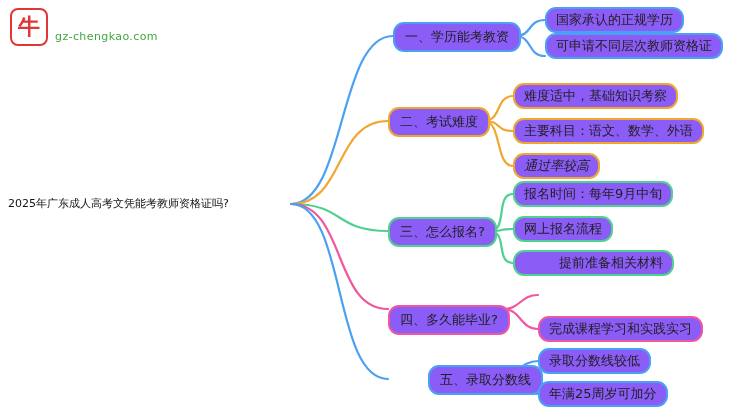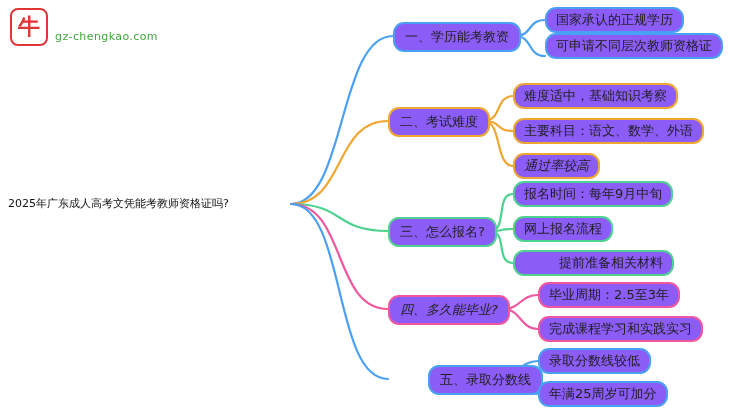--- a/index.html
+++ b/index.html
@@ -67,33 +67,32 @@
     <div>
       <div class="logo-url">gz-chengkao.com</div>
     </div>
   </div>
 
   <div class="root-node">2025年广东成人高考文凭能考教师资格证吗?</div>
 
   <div class="node branch" style="left: 393px; top: 22px; border-color: rgb(74, 160, 242);">一、学历能考教资</div>
   <div class="node branch" style="left: 388px; top: 107px; border-color: rgb(240, 167, 50);">二、考试难度</div>
   <div class="node branch" style="left: 388px; top: 217px; border-color: rgb(79, 209, 144);">三、怎么报名?</div>
-  <div class="node branch" style="left: 388px; top: 295px; border-color: rgb(240, 87, 158); font-style: italic;">四、多久能毕业?</div>
+  <div class="node branch" style="left: 388px; top: 305px; border-color: rgb(240, 87, 158);">四、多久能毕业?</div>
   <div class="node branch" style="left: 388px; top: 365px; border-color: rgb(74, 160, 242); margin-left: 40px;">五、录取分数线</div>
 
   <div class="node child" style="left: 545px; top: 7px; border-color: rgb(74, 160, 242);">国家承认的正规学历</div>
   <div class="node child" style="left: 545px; top: 33px; border-color: rgb(74, 160, 242); text-align: center;">可申请不同层次教师资格证</div>
 
   <div class="node child" style="left: 513px; top: 83px; border-color: rgb(240, 167, 50);">难度适中，基础知识考察</div>
   <div class="node child" style="left: 513px; top: 118px; border-color: rgb(240, 167, 50);">主要科目：语文、数学、外语</div>
   <div class="node child" style="left: 513px; top: 153px; border-color: rgb(240, 167, 50); font-style: italic;">通过率较高</div>
 
   <div class="node child" style="left: 513px; top: 181px; border-color: rgb(79, 209, 144);">报名时间：每年9月中旬</div>
   <div class="node child" style="left: 513px; top: 216px; border-color: rgb(79, 209, 144);">网上报名流程</div>
   <div class="node child" style="left: 513px; top: 250px; border-color: rgb(79, 209, 144); padding-left: 44px;">提前准备相关材料</div>
 
-  <div class="node child" style="left: 538px; top: 282px; border-color: rgb(240, 87, 158);">毕业周期：2.5至3年</div>
   <div class="node child" style="left: 538px; top: 316px; border-color: rgb(240, 87, 158);">完成课程学习和实践实习</div>
 
   <div class="node child" style="left: 538px; top: 348px; border-color: rgb(74, 160, 242); text-align: right;">录取分数线较低</div>
   <div class="node child" style="left: 538px; top: 381px; border-color: rgb(74, 160, 242);">年满25周岁可加分</div>
 
 </div>
 
 </body></html>

